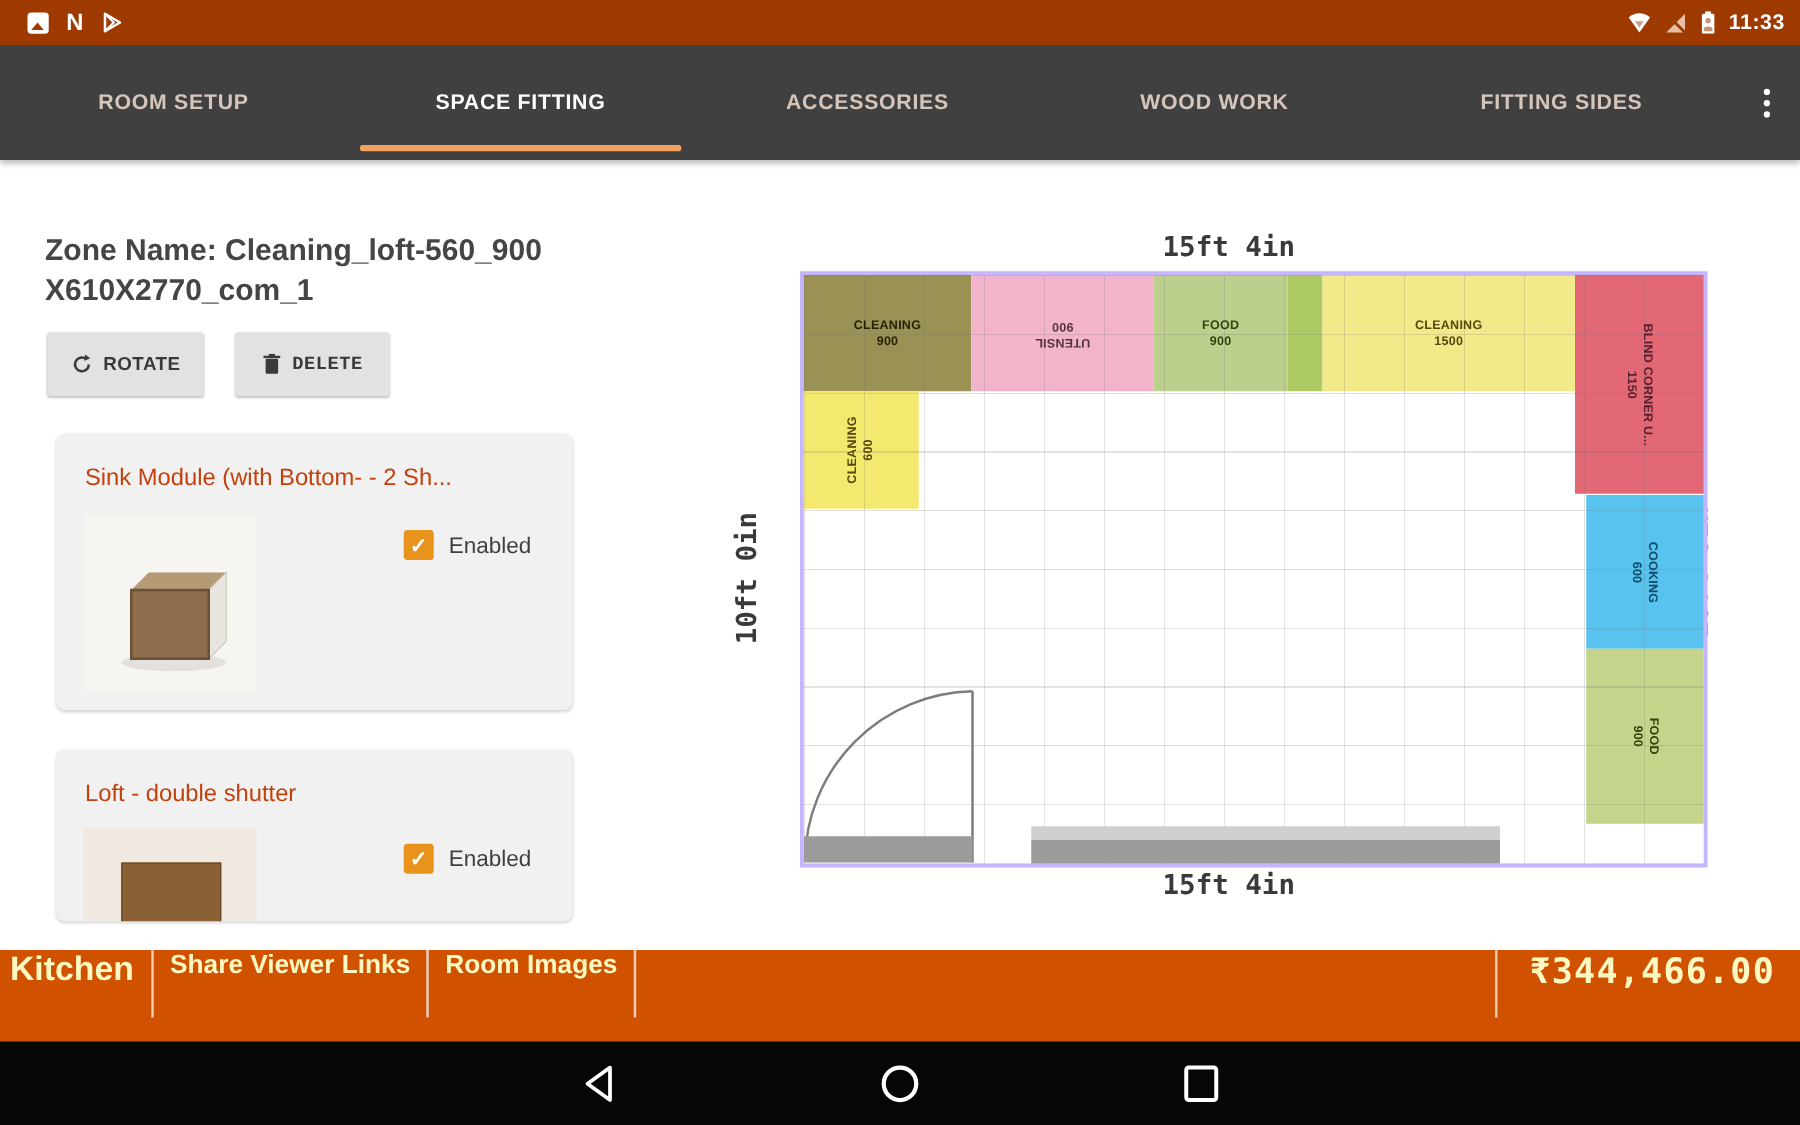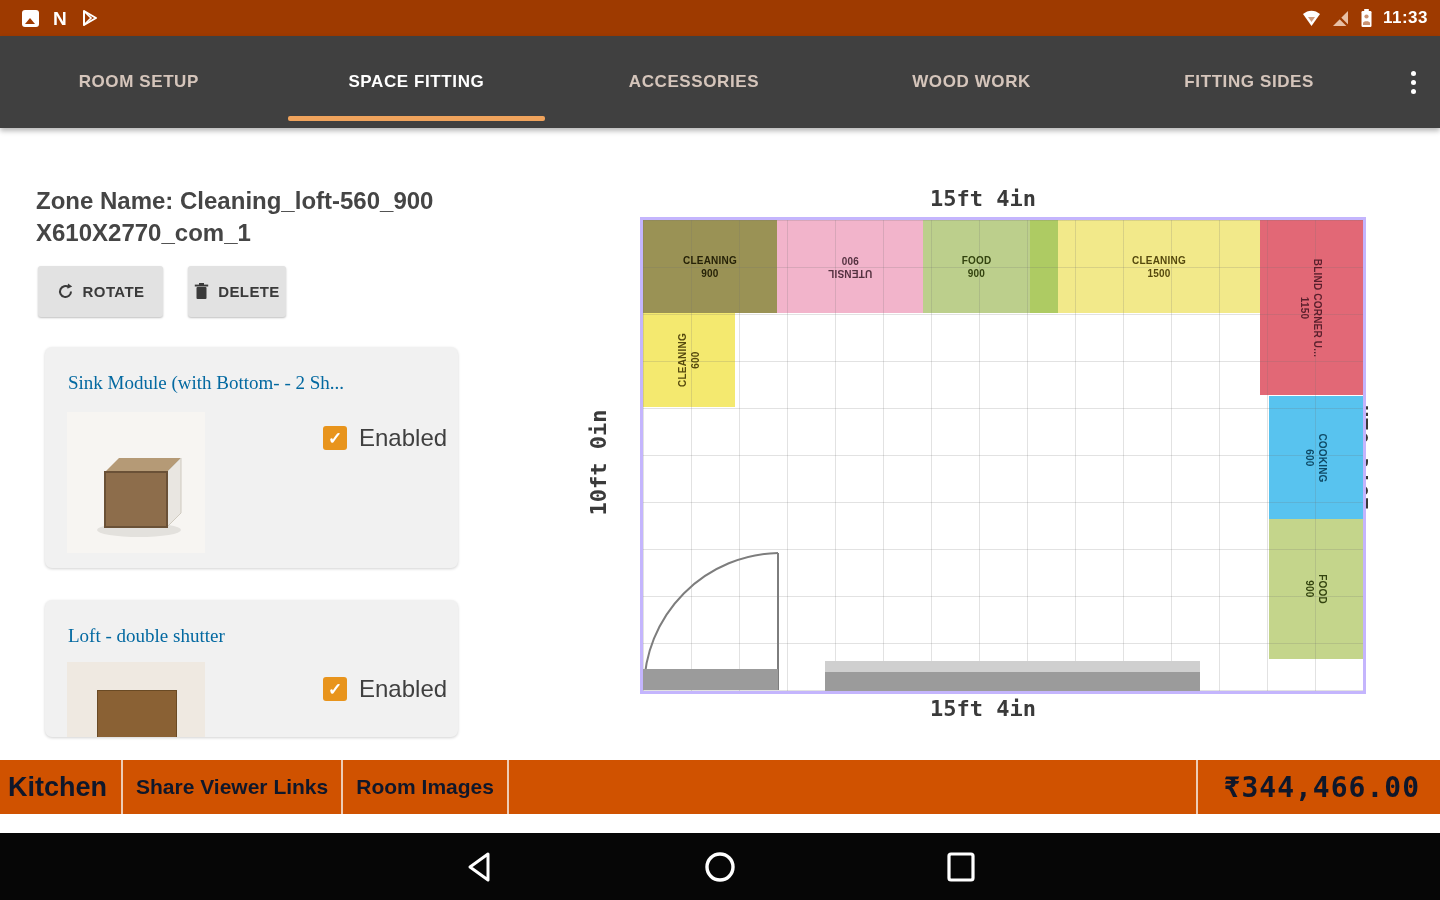--- a/index.html
+++ b/index.html
@@ -29,58 +29,58 @@
   .kebab-dots { display:flex; flex-direction:column; gap:4px; }
   .kebab-dots i { width:5px; height:5px; background:#fff; border-radius:50%; }
 
   
   .zone-title { position:absolute; left:36px; top:185px; width:470px; font-size:24px; font-weight:bold;
     color:#454545; line-height:32px; }
   .btn { position:absolute; height:51px; background:#e2e2e2; border:none; border-radius:3px;
     box-shadow:0 1px 2px rgba(0,0,0,.25); display:flex; align-items:center; justify-content:center; gap:9px;
     font-family:"Liberation Sans",sans-serif; font-size:15px; font-weight:bold; color:#3a3a3a; letter-spacing:.4px; cursor:pointer; }
   .btn-rotate { left:38px; top:266px; width:125px; }
-  .btn-delete { left:188px; top:266px; width:98px; }
+  .btn-delete { left:188px; top:266px; width:124px;font-family:Liberation Mono, monospace; }
 
   .card { position:absolute; left:45px; width:413px; background:#f1f1f1; border-radius:7px;
     box-shadow:0 1px 3px rgba(0,0,0,.18); overflow:hidden; }
   .card1 { top:347px; height:221px; }
   .card2 { top:600px; height:137px; }
-  .card-title { position:absolute; left:23px; top:25px; right:16px; font-size:19px; color:#0369a1; white-space:nowrap; overflow:hidden;font-family:Liberation Serif, serif; }
+  .card-title { position:absolute; left:23px; top:25px; right:16px; font-size:19px; color:#c2410c; white-space:nowrap; overflow:hidden; }
   .prod-img { position:absolute; left:22px; background:#f7f5f2; }
   .prod-img1 { top:65px; width:138px; height:141px; }
   .prod-img2 { top:62px; width:138px; height:96px; background:#efe9e1; }
   .loft-box { position:absolute; left:30px; top:28px; width:80px; height:68px; background:#8a6134; border:1px solid #6a4a24; }
   .check-row { position:absolute; left:278px; display:flex; align-items:center; gap:12px; }
   .card1 .check-row { top:77px; } .card2 .check-row { top:75px; }
   .checkbox { width:24px; height:24px; background:#e8941c; border-radius:3px; color:#fff;
     display:flex; align-items:center; justify-content:center; font-size:17px; font-weight:bold; cursor:pointer; }
-  .check-label { font-size:24px; color:#3f3f3f; }
+  .check-label { font-size:18px; color:#3f3f3f; }
 
   
   .plan { position:absolute; left:620px; top:217px; width:726px; height:477px; border:3px solid #c4b5fd; background:#fff;margin-left:20px; }
   .zone { position:absolute; display:flex; align-items:center; justify-content:center; text-align:center; cursor:pointer; }
   .zlabel { position:relative; z-index:3; font-size:10px; font-weight:bold; line-height:1.3; letter-spacing:.2px; white-space:nowrap; }
   .rot180 .zlabel { transform:rotate(180deg); }
   .rotl .zlabel { transform:rotate(-90deg); }
   .rotr .zlabel { transform:rotate(90deg); }
   .plan-grid { position:absolute; left:0; top:0; right:0; bottom:0; pointer-events:none;
     background-image:
       repeating-linear-gradient(to right, rgba(110,110,110,.20) 0 1px, transparent 1px 48px),
       repeating-linear-gradient(to bottom, rgba(110,110,110,.20) 0 1px, transparent 1px 47px); }
   .plan-svg { position:absolute; left:0; top:0; pointer-events:none; }
   .dim-label { position:absolute; font-family:"DejaVu Sans Mono", monospace; font-size:22px; font-weight:bold; color:#3a3a3a; text-align:center; }
   .dim-top { left:620px; top:186px; width:726px; }
   .dim-bottom { left:620px; top:696px; width:726px; }
   .dim-left { left:528px; top:450px; width:140px; transform:rotate(-90deg); }
   .dim-right { left:1290px; top:445px; width:140px; transform:rotate(-90deg); }
 
   
-  .bottom-bar { position:absolute; left:0; top:760px; width:1440px; height:54px; background:#d05200;
-    display:flex; align-items:center; color:#0f172a; }
+  .bottom-bar { position:absolute; left:0; top:760px; width:1440px; height:73px; background:#d05200;
+    display:flex; color:#fef9c3; }
   .bb-sep { width:2px; height:54px; background:#efd9c9; opacity:.9; }
   .bb-room { font-size:27px; font-weight:bold; padding:0 14px 0 8px; cursor:pointer; }
   .bb-link { font-size:21px; font-weight:bold; padding:0 13px; cursor:pointer; }
   .bb-spacer { flex:1; }
   .bb-price { font-family:"DejaVu Sans Mono", monospace; font-size:28px; font-weight:bold;
     letter-spacing:1px; padding:0 20px 0 26px; }
 
   
   .nav-bar { position:absolute; left:0; top:833px; width:1440px; height:67px; background:#060606; }
   .nav-ic { position:absolute; top:50%; transform:translateY(-50%); cursor:pointer; display:block; }

